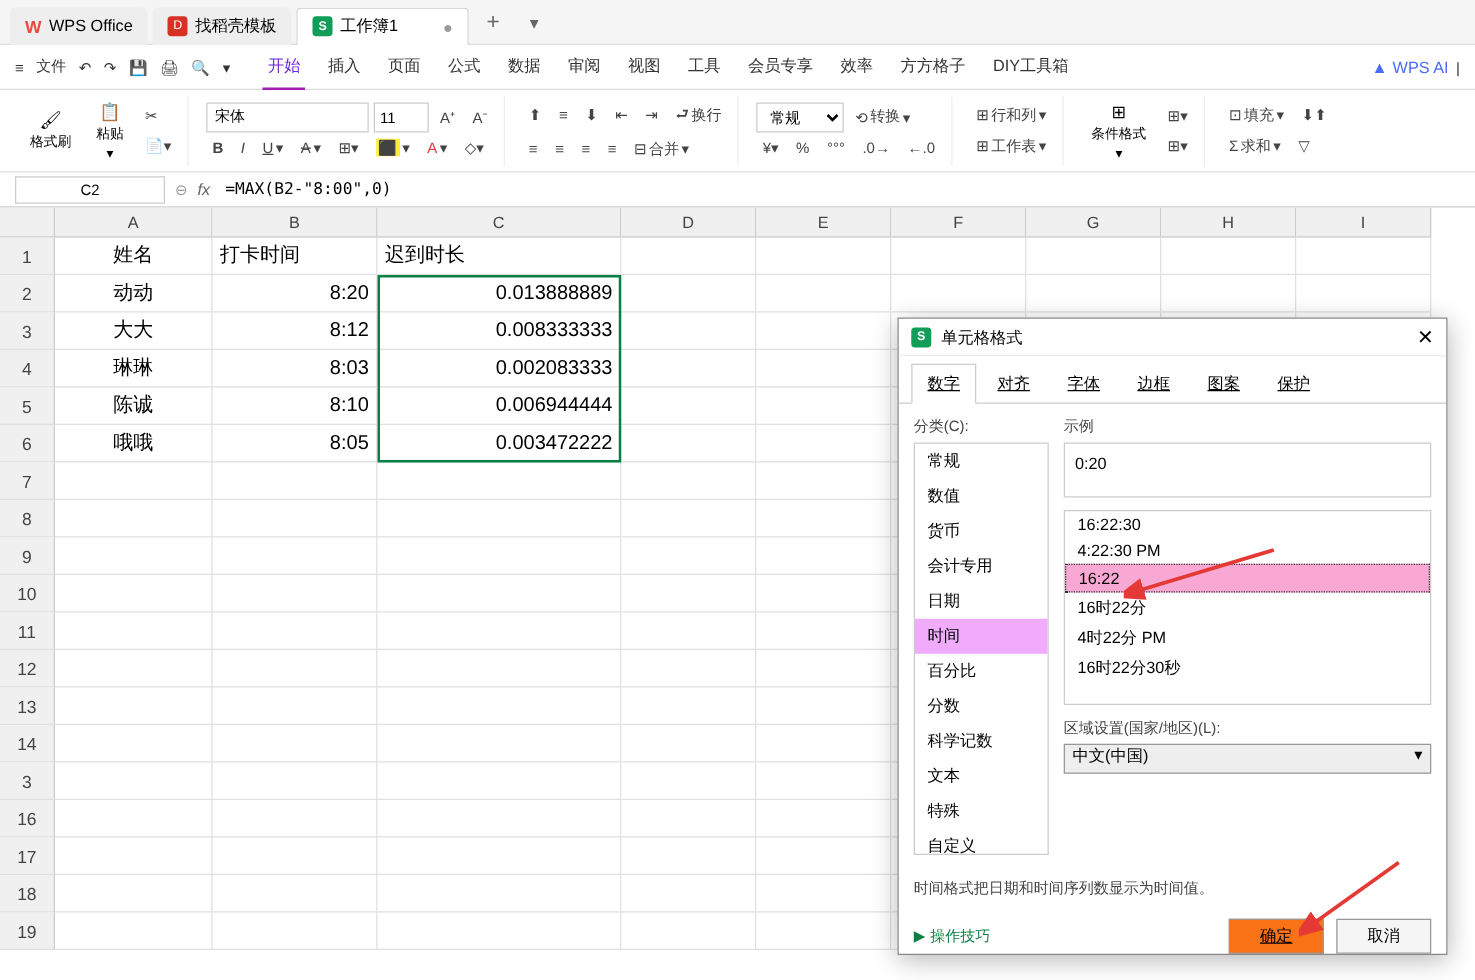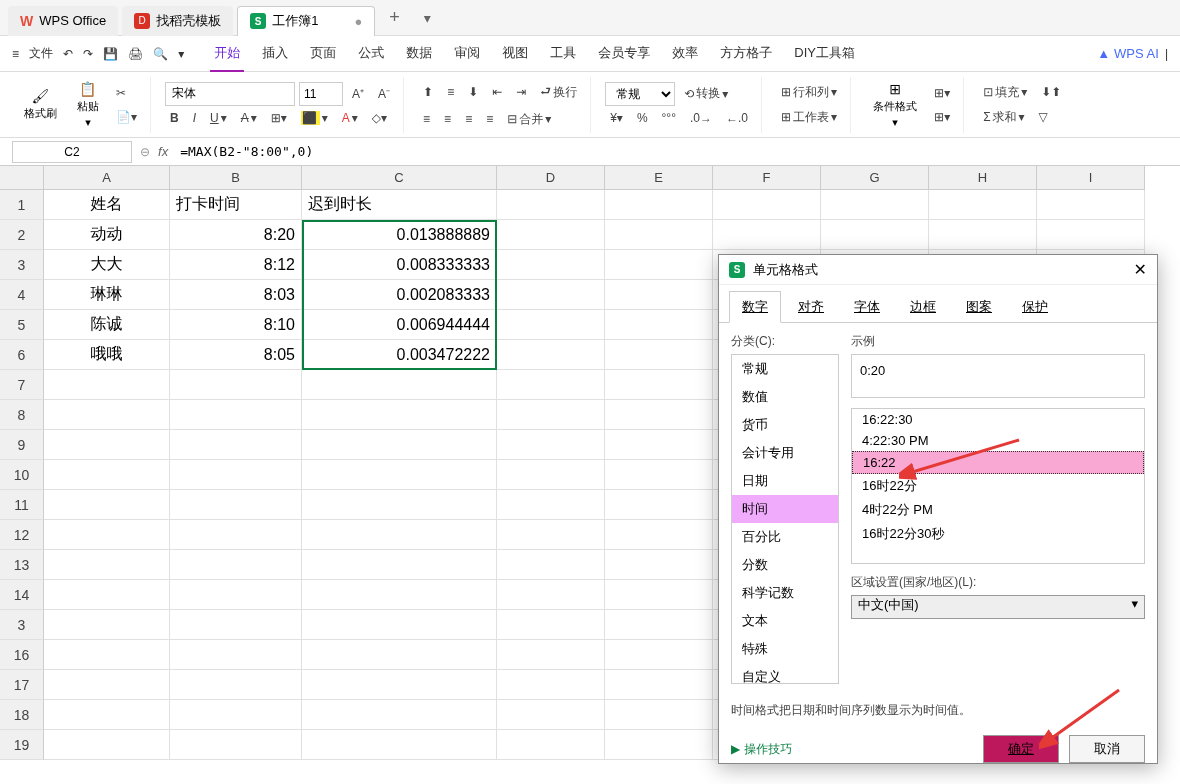--- a/index.html
+++ b/index.html
@@ -55,21 +55,21 @@
 .right-panel { flex: 1; }
 .sample-box { border: 1px solid #ccc; padding: 8px; font-size: 13px; margin-bottom: 10px; height: 44px; }
 .type-list { border: 1px solid #ccc; height: 156px; overflow-y: auto; font-size: 13px; position: relative; }
 .type-item { padding: 3px 10px; cursor: pointer; }
 .type-item.sel { border: 1px dotted #333; background: #f9a8d4; }
 .locale-sel { width: 100%; height: 24px; border: 1px solid #999; font-size: 13px; background: #eee; margin-top: 4px; padding: 0 6px; }
 .dlg-note { padding: 8px 12px; font-size: 12px; color: #444; }
 .dlg-footer { display: flex; align-items: center; padding: 8px 12px; gap: 10px; }
 .dlg-link { color: #0b8043; font-size: 12px; display: flex; align-items: center; gap: 4px; }
 .dlg-btn { margin-left: auto; padding: 4px 24px; font-size: 13px; border: 1px solid #999; background: #f5f5f5; cursor: pointer; }
-.dlg-btn.primary { background: #be185d; text-decoration: underline; }
+.dlg-btn.primary { background: #f97316; text-decoration: underline; }
 .arrow { position: absolute; pointer-events: none; }
 .label { font-size: 12px; color: #444; margin-bottom: 4px; }
 </style>
 </head>
 <body>
 
 <div class="titlebar">
   <div class="tab">
     <span class="wps-logo">W</span>
     <span>WPS Office</span>

